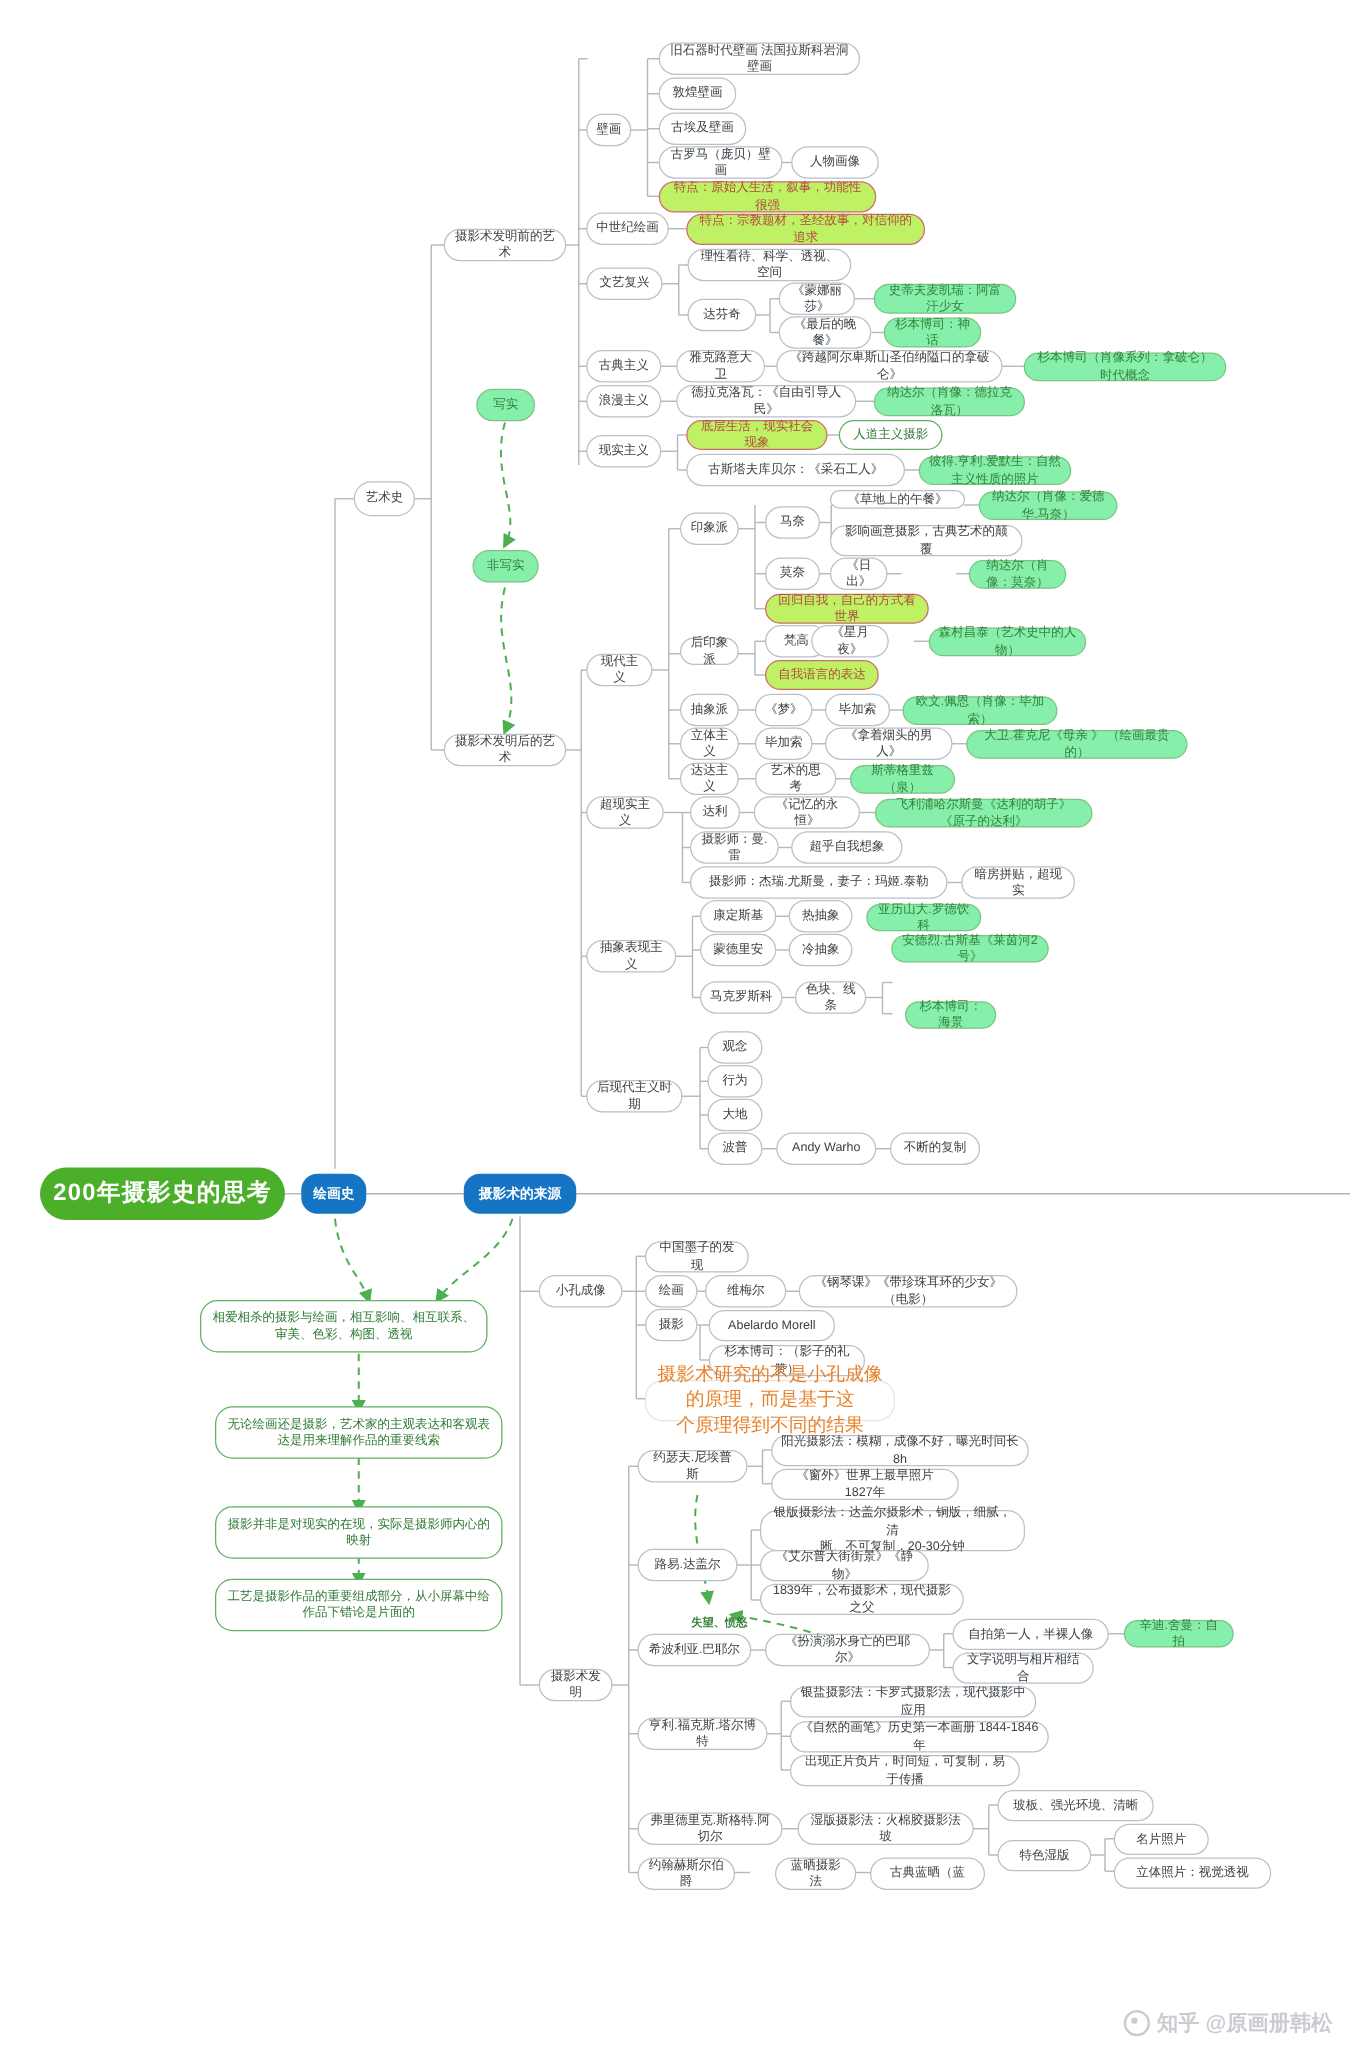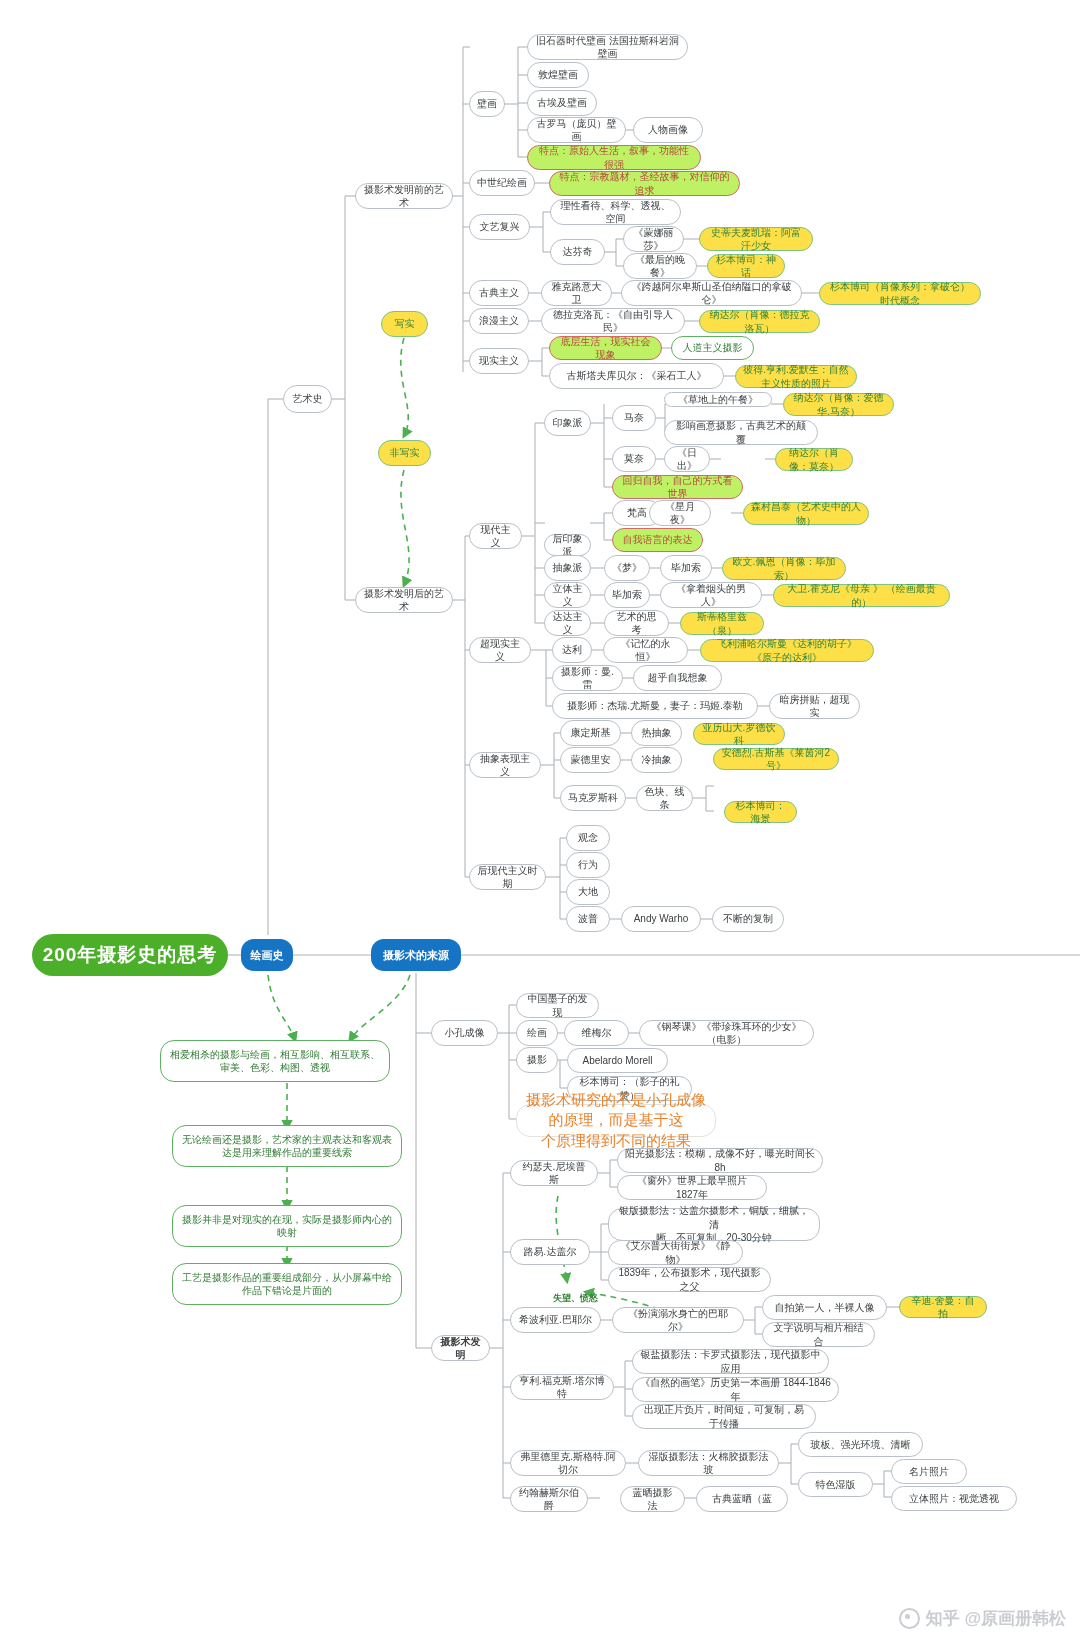--- a/index.html
+++ b/index.html
@@ -13,21 +13,21 @@
     text-align:center;
     border:1px solid #b9c0c7;
     border-radius:14px;
     background:#fff;
     color:#3c4043;
     font-size:10px;
     line-height:1.35;
     padding:3px 7px;
     white-space:pre-line;
   }
-  .node.green{border-color:#7cc47f;background:#fde047;color:#35823a;}
+  .node.green{border-color:#7cc47f;background:#86efac;color:#35823a;}
   .node.red{border-color:#cf6b6b;background:#bef264;color:#b5493f;}
   .node.greenline{border-color:#5fb063;background:#fff;color:#2f7a34;}
   .node.orange{border-color:#e7e2dc;background:#fff;color:#e8822a;}
   .root{
     border:none;border-radius:22px;
     background:#4caf2a;color:#fff;
     font-size:19px;font-weight:bold;letter-spacing:1px;
   }
   .lvl1{
     border:none;border-radius:13px;
@@ -327,21 +327,21 @@
 <div class="node" style="left:544px;top:410px;width:47px;height:26px;">印象派</div>
 <div class="node" style="left:612px;top:405px;width:44px;height:26px;">马奈</div>
 <div class="node" style="left:664px;top:392px;width:108px;height:15px;">《草地上的午餐》</div>
 <div class="node green" style="left:783px;top:393px;width:111px;height:23px;">纳达尔（肖像：爱德华.马奈）</div>
 <div class="node" style="left:664px;top:420px;width:154px;height:25px;">影响画意摄影，古典艺术的颠覆</div>
 <div class="node" style="left:612px;top:446px;width:44px;height:26px;">莫奈</div>
 <div class="node" style="left:664px;top:446px;width:46px;height:26px;">《日出》</div>
 <div class="node green" style="left:775px;top:448px;width:78px;height:23px;">纳达尔（肖像：莫奈）</div>
 <div class="node red" style="left:612px;top:475px;width:131px;height:24px;">回归自我，自己的方式看世界</div>
 
-<div class="node" style="left:544px;top:510px;width:47px;height:22px;margin-top:24px;">后印象派</div>
+<div class="node" style="left:544px;top:510px;width:47px;height:22px;">后印象派</div>
 <div class="node" style="left:612px;top:500px;width:50px;height:26px;">梵高</div>
 <div class="node" style="left:649px;top:500px;width:62px;height:26px;">《星月夜》</div>
 <div class="node green" style="left:743px;top:502px;width:126px;height:23px;">森村昌泰（艺术史中的人物）</div>
 <div class="node red" style="left:612px;top:528px;width:91px;height:24px;">自我语言的表达</div>
 
 <div class="node" style="left:544px;top:555px;width:47px;height:26px;">抽象派</div>
 <div class="node" style="left:660px;top:555px;width:52px;height:26px;">毕加索</div>
 <div class="node" style="left:604px;top:555px;width:46px;height:26px;">《梦》</div>
 <div class="node green" style="left:722px;top:557px;width:124px;height:23px;">欧文.佩恩（肖像：毕加索）</div>
 
@@ -395,21 +395,21 @@
 <div class="node" style="left:516px;top:993px;width:83px;height:25px;">中国墨子的发现</div>
 <div class="node" style="left:516px;top:1020px;width:42px;height:26px;">绘画</div>
 <div class="node" style="left:564px;top:1020px;width:65px;height:26px;">维梅尔</div>
 <div class="node" style="left:639px;top:1020px;width:175px;height:26px;">《钢琴课》《带珍珠耳环的少女》（电影）</div>
 <div class="node" style="left:516px;top:1047px;width:42px;height:26px;">摄影</div>
 <div class="node" style="left:567px;top:1048px;width:101px;height:25px;">Abelardo Morell</div>
 <div class="node" style="left:567px;top:1076px;width:125px;height:25px;">杉本博司：（影子的礼赞）</div>
 <div class="node orange" style="left:516px;top:1104px;width:200px;height:33px;font-size:15px;">摄影术研究的不是小孔成像的原理，而是基于这
 个原理得到不同的结果</div>
 
-<div class="node" style="left:431px;top:1335px;width:59px;height:26px;font-weight:bold;">摄影术发明</div>
+<div class="node" style="left:431px;top:1335px;width:59px;height:26px;">摄影术发明</div>
 
 <div class="node" style="left:510px;top:1160px;width:88px;height:26px;">约瑟夫.尼埃普斯</div>
 <div class="node" style="left:617px;top:1148px;width:206px;height:25px;">阳光摄影法：模糊，成像不好，曝光时间长 8h</div>
 <div class="node" style="left:617px;top:1175px;width:150px;height:25px;">《窗外》世界上最早照片 1827年</div>
 
 <div class="node" style="left:510px;top:1239px;width:80px;height:26px;">路易.达盖尔</div>
 <div class="node" style="left:608px;top:1208px;width:212px;height:33px;">银版摄影法：达盖尔摄影术，铜版，细腻，清
 晰、不可复制，20-30分钟</div>
 <div class="node" style="left:608px;top:1240px;width:135px;height:25px;">《艾尔普大街街景》《静物》</div>
 <div class="node" style="left:608px;top:1267px;width:163px;height:25px;">1839年，公布摄影术，现代摄影之父</div>

